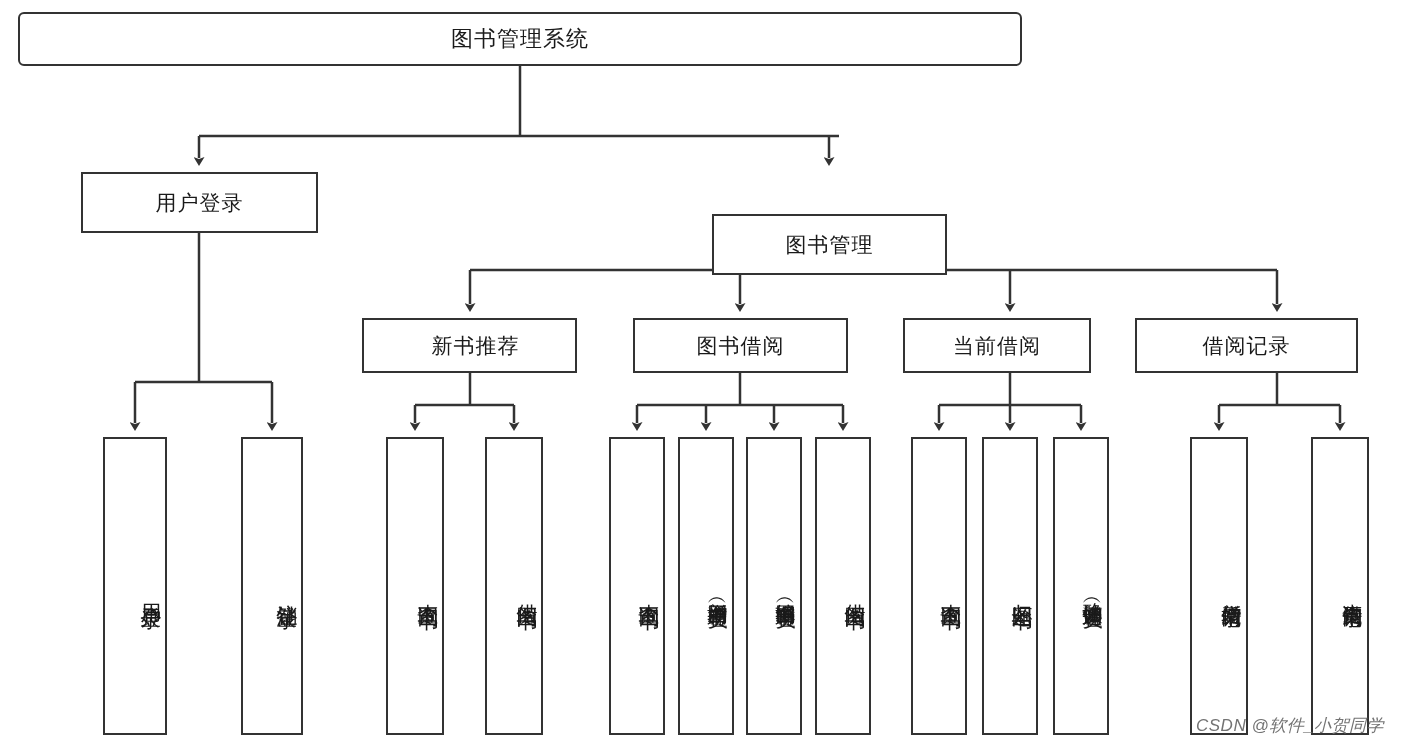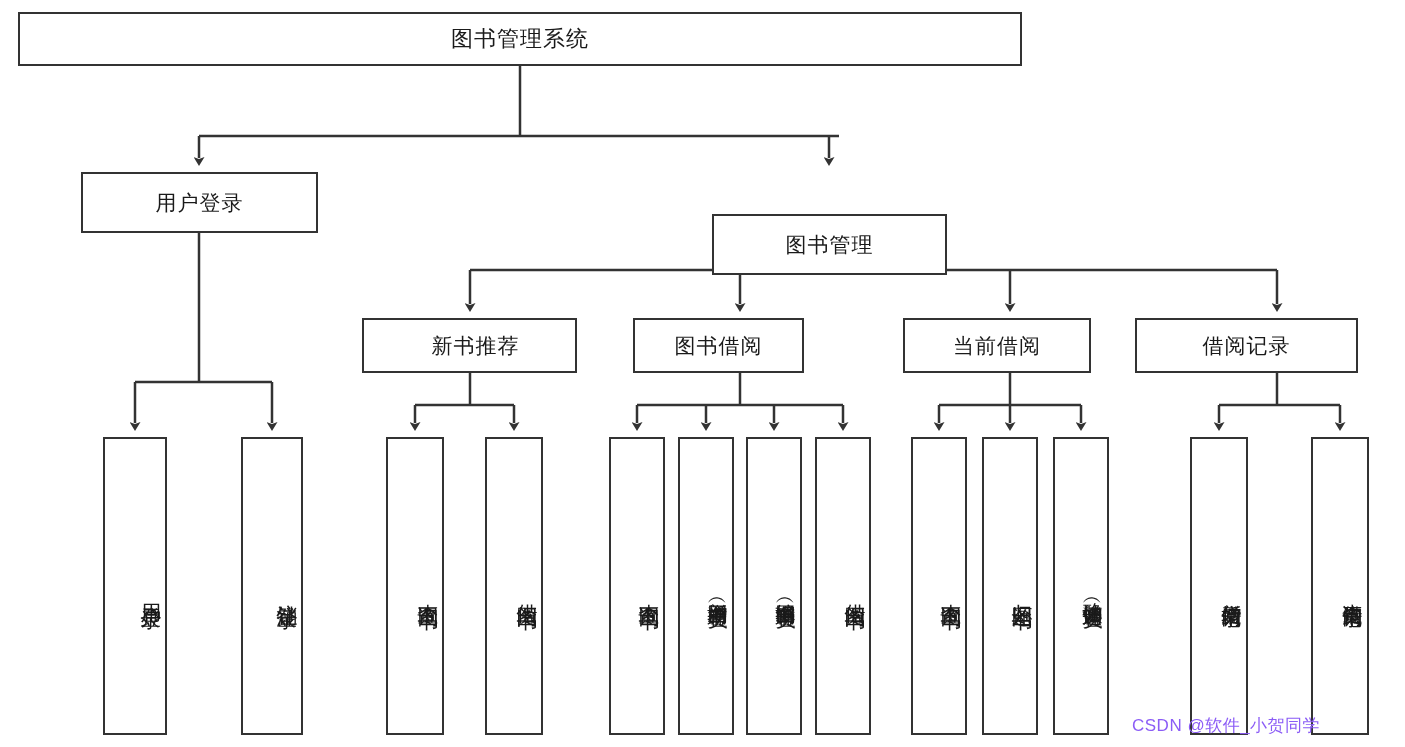--- a/index.html
+++ b/index.html
@@ -47,20 +47,21 @@
     padding-top: 10px;
     align-items: flex-start;
     justify-content: center;
   }
   .node.vert.tall {
     font-size: 20px;
     letter-spacing: 1px;
   }
   #root-node {
     font-size: 22px;
+    border-radius: 6px;
   }
   .watermark {
     position: absolute;
     color: #c9c9c9;
     font-size: 17px;
     white-space: nowrap;
     letter-spacing: 0.5px;
   }
 </style>
 </head>
@@ -120,34 +121,34 @@
   </svg>
 
   <div class="node horiz" id="root-node" style="left: 18px; top: 12px; width: 1004px; height: 54px;">图书管理系统</div>
 
   <div id="level2-layer">
       <div class="node horiz" style="left: 81px; top: 172px; width: 237px; height: 61px;">用户登录</div>
       <div class="node horiz" style="left: 712px; top: 172px; width: 235px; height: 61px; margin-top: 42px;">图书管理</div>
     </div>
   <div id="level3-layer">
       <div class="node horiz" style="left: 362px; top: 318px; width: 215px; height: 55px; padding-left: 12px;">新书推荐</div>
-      <div class="node horiz" style="left: 633px; top: 318px; width: 171px; height: 55px;">图书借阅</div>
+      <div class="node horiz" style="left: 633px; top: 318px; width: 215px; height: 55px;">图书借阅</div>
       <div class="node horiz" style="left: 903px; top: 318px; width: 188px; height: 55px;">当前借阅</div>
       <div class="node horiz" style="left: 1135px; top: 318px; width: 223px; height: 55px;">借阅记录</div>
     </div>
   <div id="leaf-layer">
       <div class="node vert" style="left: 103px; top: 437px; width: 64px; height: 298px;">用户登录</div>
       <div class="node vert" style="left: 241px; top: 437px; width: 62px; height: 298px;">注销登录</div>
       <div class="node vert" style="left: 386px; top: 437px; width: 58px; height: 298px;">查询图书</div>
       <div class="node vert" style="left: 485px; top: 437px; width: 58px; height: 298px;">借阅图书</div>
       <div class="node vert" style="left: 609px; top: 437px; width: 56px; height: 298px;">查询图书</div>
       <div class="node vert tall" style="left: 678px; top: 437px; width: 56px; height: 298px;">新增图书（管理员）</div>
       <div class="node vert tall" style="left: 746px; top: 437px; width: 56px; height: 298px;">编辑图书（管理员）</div>
       <div class="node vert" style="left: 815px; top: 437px; width: 56px; height: 298px;">借阅图书</div>
       <div class="node vert" style="left: 911px; top: 437px; width: 56px; height: 298px;">查询图书</div>
       <div class="node vert" style="left: 982px; top: 437px; width: 56px; height: 298px;">归还图书</div>
       <div class="node vert tall" style="left: 1053px; top: 437px; width: 56px; height: 298px;">确认归还（管理员）</div>
       <div class="node vert tall" style="left: 1190px; top: 437px; width: 58px; height: 298px;">新增借阅记录</div>
       <div class="node vert tall" style="left: 1311px; top: 437px; width: 58px; height: 298px;">查询借阅记录</div>
     </div>
 
-  <div class="watermark" style="left: 1132px; top: 714px; color: #8b5cf6;">CSDN @软件_小贺同学</div>
+  <div class="watermark" style="left: 1196px; top: 714px; color: #737373; font-style: italic;">CSDN @软件_小贺同学</div>
 </div>
 
 </body></html>

